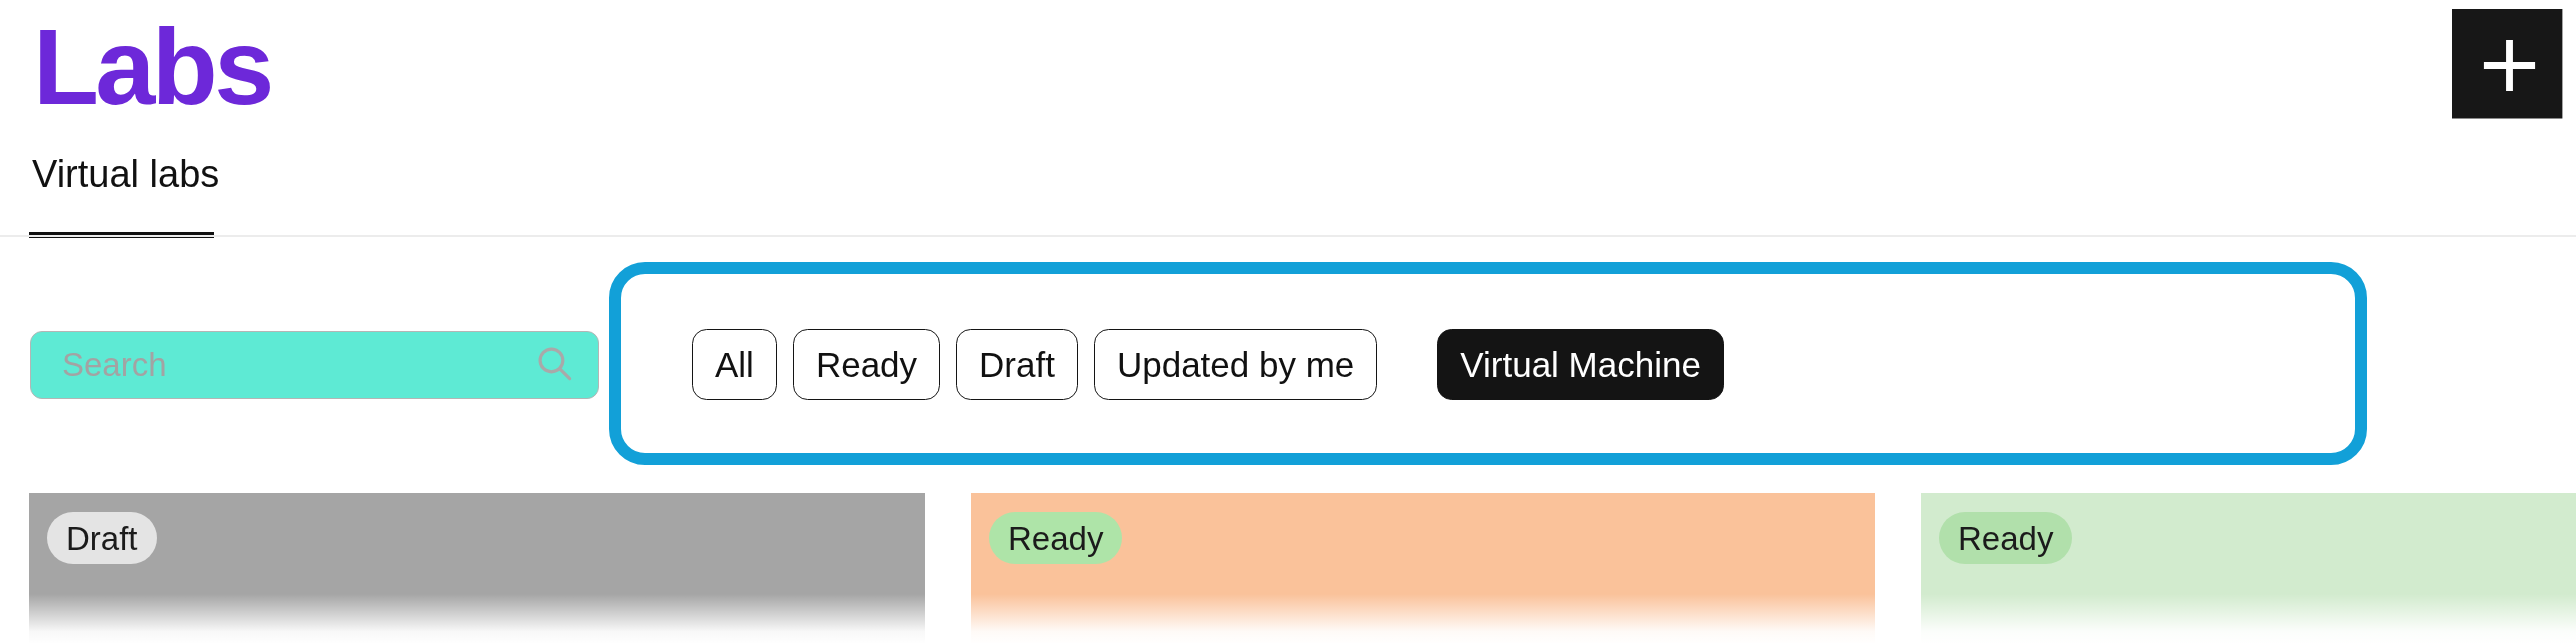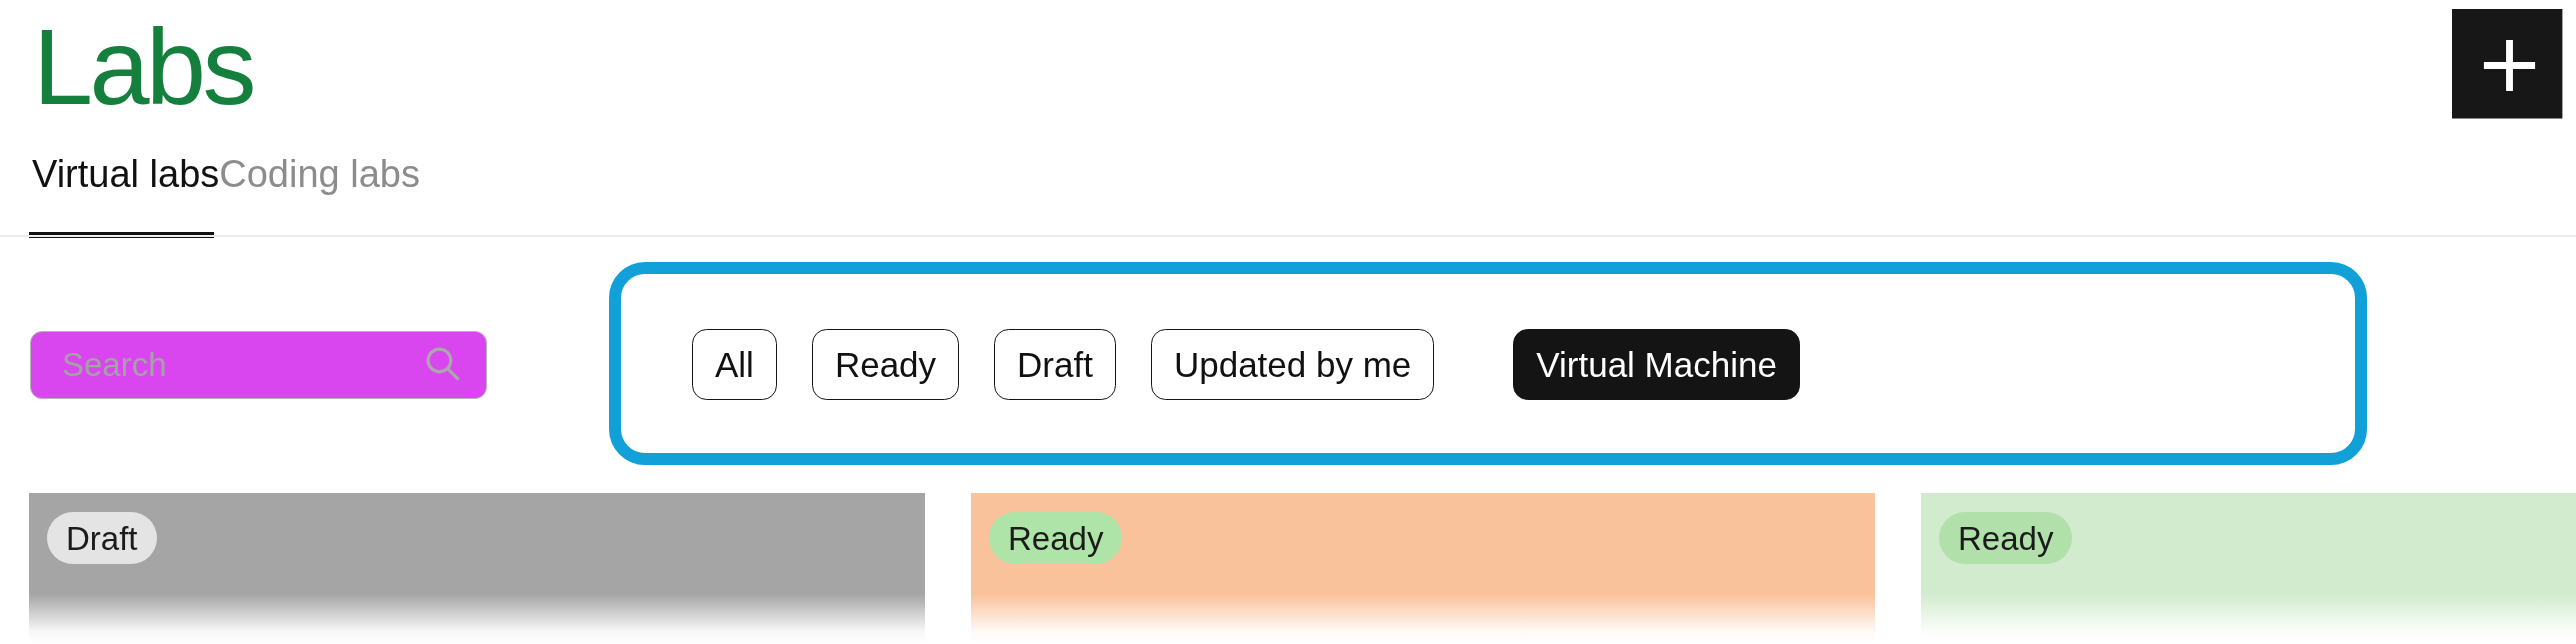--- a/index.html
+++ b/index.html
@@ -8,22 +8,22 @@
     position:relative;
     overflow:hidden;
     background:#ffffff;
     font-family:"Liberation Sans", sans-serif;
     color:#111;
   }
 
   
   .page-title {
     position:absolute; left:33px; top:12.8px;
-    font-size:108px; font-weight:400; letter-spacing:-3.6px;
-    line-height:1; color:#15803d;
+    font-size:108px; font-weight:700; letter-spacing:-3.6px;
+    line-height:1; color:#6d28d9;
   }
   .add-btn {
     position:absolute; left:2452px; top:9px;
     width:114px; height:113px;
     background:#171717;
     box-shadow: inset -3.6px -3.6px 0 0 #ffffff;
     display:flex; align-items:center; justify-content:center;
     cursor:pointer;
   }
 
@@ -41,43 +41,43 @@
     width:185px; height:6.4px; background:#111;
   }
   .divider {
     position:absolute; left:0; top:235px;
     width:100%; height:1.8px; background:#ececec;
   }
 
   
   .search-box {
     position:absolute; left:30px; top:331px;
-    width:457px; height:68px;
+    width:569px; height:68px;
     border:1.8px solid #b5b5b5; border-radius:12px;
-    background:#d946ef;
+    background:#5eead4;
   }
   .search-box input {
     width:100%; height:100%;
     border:none; outline:none; background:transparent;
     padding:0 73px 0 31px;
     font-family:"Liberation Sans", sans-serif;
     font-size:33px; color:#333;
   }
   .search-box input::placeholder { color:#a3a3a3; opacity:1; }
   .search-icon {
     position:absolute; right:22px; top:50%;
     transform:translateY(-50%);
     width:40px; height:40px;
     cursor:pointer;
   }
 
   
   .chips {
     position:absolute; left:692px; top:329px;
-    display:flex; gap:35px; align-items:center;
+    display:flex; gap:16px; align-items:center;
   }
   .chip {
     height:71px;
     display:inline-flex; align-items:center; justify-content:center;
     padding:0 22px;
     border:1.8px solid #141414; border-radius:14.6px;
     background:#ffffff; color:#111;
     font-family:"Liberation Sans", sans-serif;
     font-size:35px; font-weight:500; line-height:1;
     cursor:pointer; white-space:nowrap;
@@ -126,21 +126,20 @@
 <h1 class="page-title">Labs</h1>
 
 <div class="add-btn">
   <svg width="53" height="53" viewBox="0 0 58 58">
     <path d="M29 1 V57 M1 29 H57" stroke="#ffffff" stroke-width="7.5" fill="none"></path>
   </svg>
 </div>
 
 <nav class="tabs">
   <div class="tab tab--active">Virtual labs</div>
-  <div class="tab tab--inactive">Coding labs</div>
 </nav>
 <div class="tab-underline"></div>
 <div class="divider"></div>
 
 <div class="search-box">
   <input type="text" placeholder="Search" style="">
   <svg class="search-icon" viewBox="0 0 44 44">
     <circle cx="17" cy="17" r="12.5" stroke="#a9a9a9" stroke-width="3.5" fill="none"></circle>
     <line x1="26.5" y1="26.5" x2="37" y2="37" stroke="#a9a9a9" stroke-width="3.5" stroke-linecap="round"></line>
   </svg>

